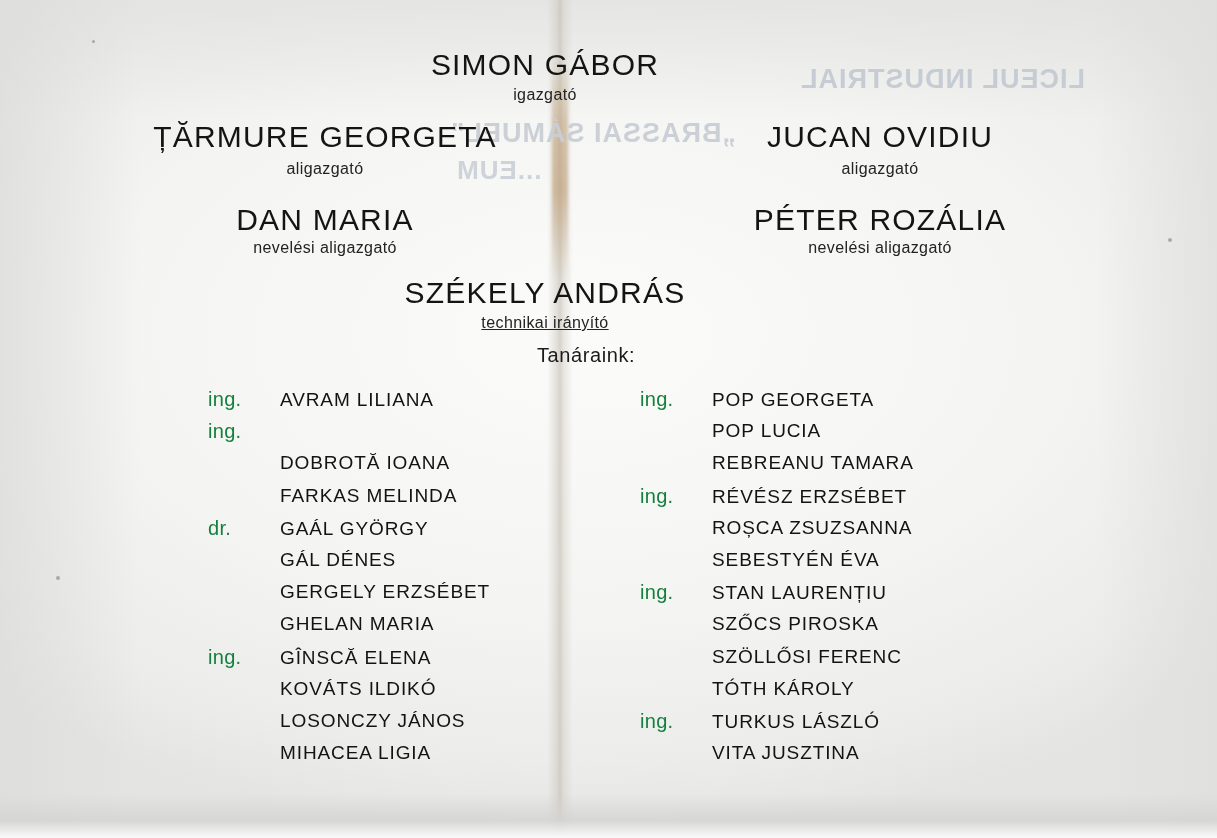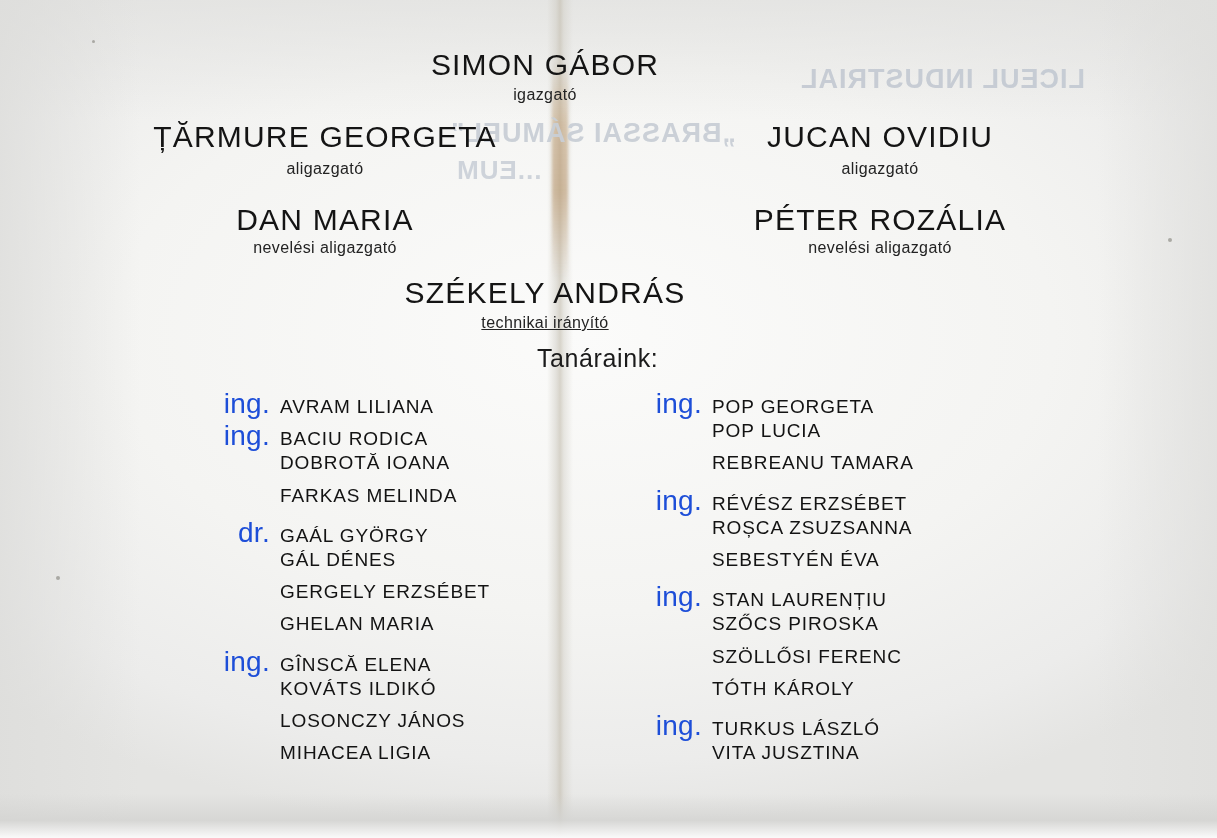--- a/index.html
+++ b/index.html
@@ -104,35 +104,34 @@
     left: 0;
     width: 1090px;
     text-align: center;
   }
   .col-head {
     position: absolute;
     text-align: center;
   }
   .teachers-label {
     position: absolute;
-    font-size: 25px;
+    font-size: 20px;
     letter-spacing: 0.6px;
   }
 
   .teacher-row {
     display: flex;
     align-items: baseline;
     height: 32.2px;
   }
   .prefix {
     display: inline-block;
-    text-align: right;
-    font-size: 28px;
+    font-size: 20px;
     letter-spacing: 0.3px;
-    color: #1d4ed8;
+    color: #15803d;
   }
   .tname {
     font-size: 19px;
     letter-spacing: 0.9px;
     color: #131313;
     padding-left: 10px;
   }
   #col-left {
     position: absolute;
     left: 208px;
@@ -200,21 +199,20 @@
 
     <div class="teachers-label" style="left:537px;top:344px;">Tanáraink:</div>
 
     <div id="col-left">
         <div class="teacher-row">
           <span class="prefix">ing.</span>
           <span class="tname">AVRAM LILIANA</span>
         </div>
         <div class="teacher-row">
           <span class="prefix">ing.</span>
-          <span class="tname">BACIU RODICA</span>
         </div>
         <div class="teacher-row">
           <span class="prefix"></span>
           <span class="tname">DOBROTĂ IOANA</span>
         </div>
         <div class="teacher-row">
           <span class="prefix"></span>
           <span class="tname">FARKAS MELINDA</span>
         </div>
         <div class="teacher-row">

